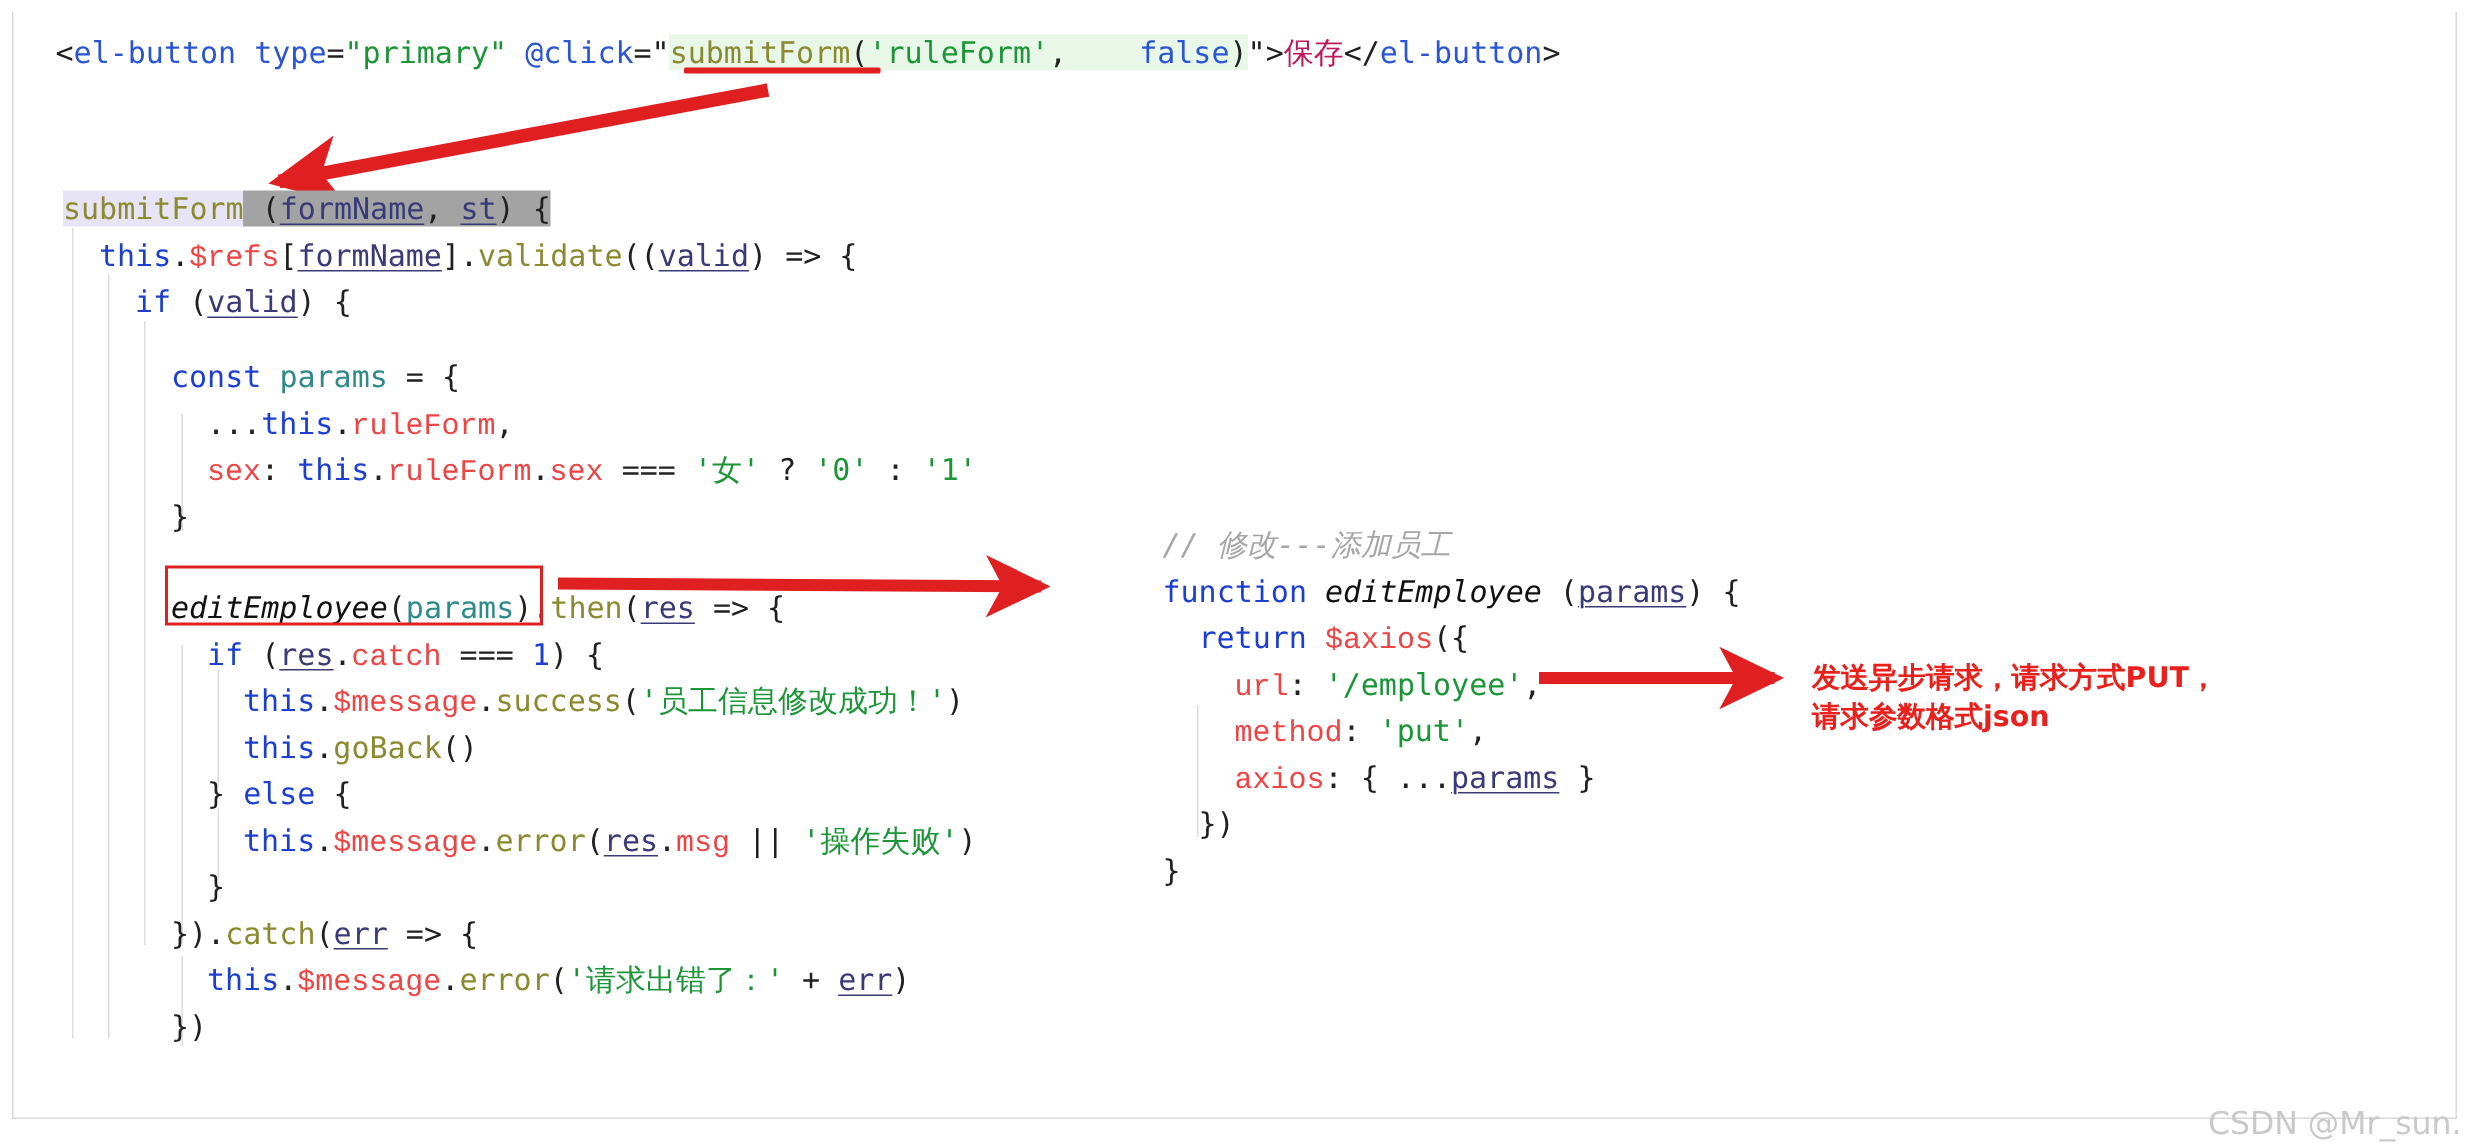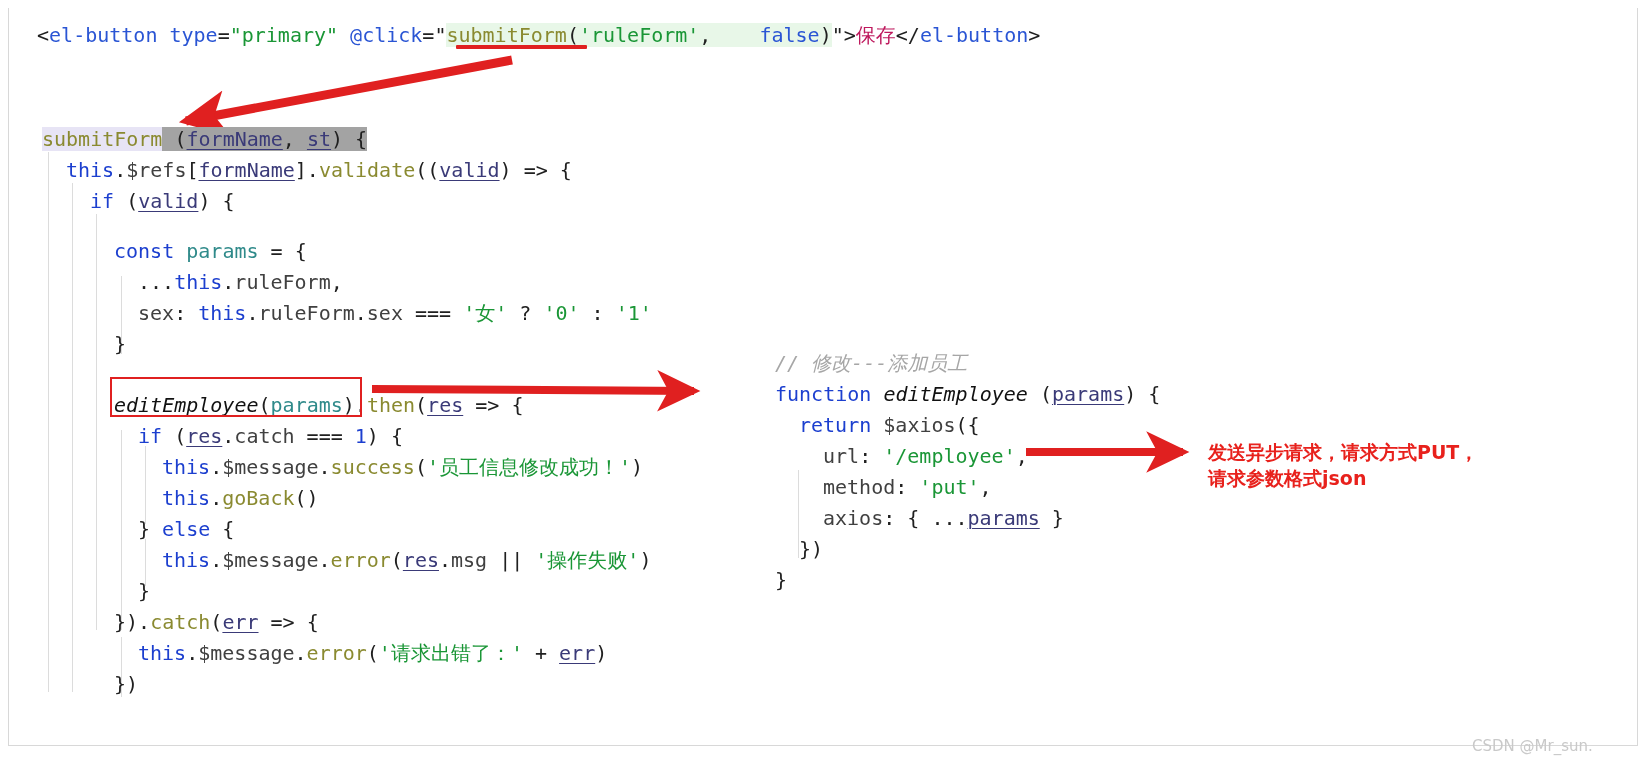--- a/index.html
+++ b/index.html
@@ -40,21 +40,21 @@
     color: #000000;
   }
 
   
   .tag      { color: #2a55d4; }
   .attr     { color: #2a55d4; }
   .kw       { color: #1c3fcf; }
   .str      { color: #1a9636; }
   .num      { color: #1c3fcf; }
   .fn       { color: #8a8a30; }
-  .prop     { color: #404040; }
+  .prop     { color: #ef4444; font-family: Liberation Mono, monospace; }
   .teal     { color: #2f8a8a; }
   .plain    { color: #be185d; }
   .punct    { color: #202020; }
   .param    { color: #3a3a78; text-decoration: underline; text-decoration-thickness: 1px; text-underline-offset: 3px; }
   .ital     { font-style: italic; color: #111111; }
   .comment  { color: #a6a6a6; font-style: italic; }
   .bool     { color: #2a55d4; margin-left: 36px; }
 
   
   .hl-green { background: #e8f7e8; }
@@ -91,21 +91,21 @@
     font-size: 19px;
     line-height: 28px;
     font-weight: 700;
     white-space: pre;
   }
 
   .watermark {
     position: absolute;
     color: #c9c9c9;
     font-family: "DejaVu Sans", "Liberation Sans", sans-serif;
-    font-size: 15px;
+    font-size: 21px;
     white-space: nowrap;
   }
 
   svg.arrow { position: absolute; overflow: visible; pointer-events: none; }
 </style>
 </head>
 <body>
 
 <div id="screen">
 

